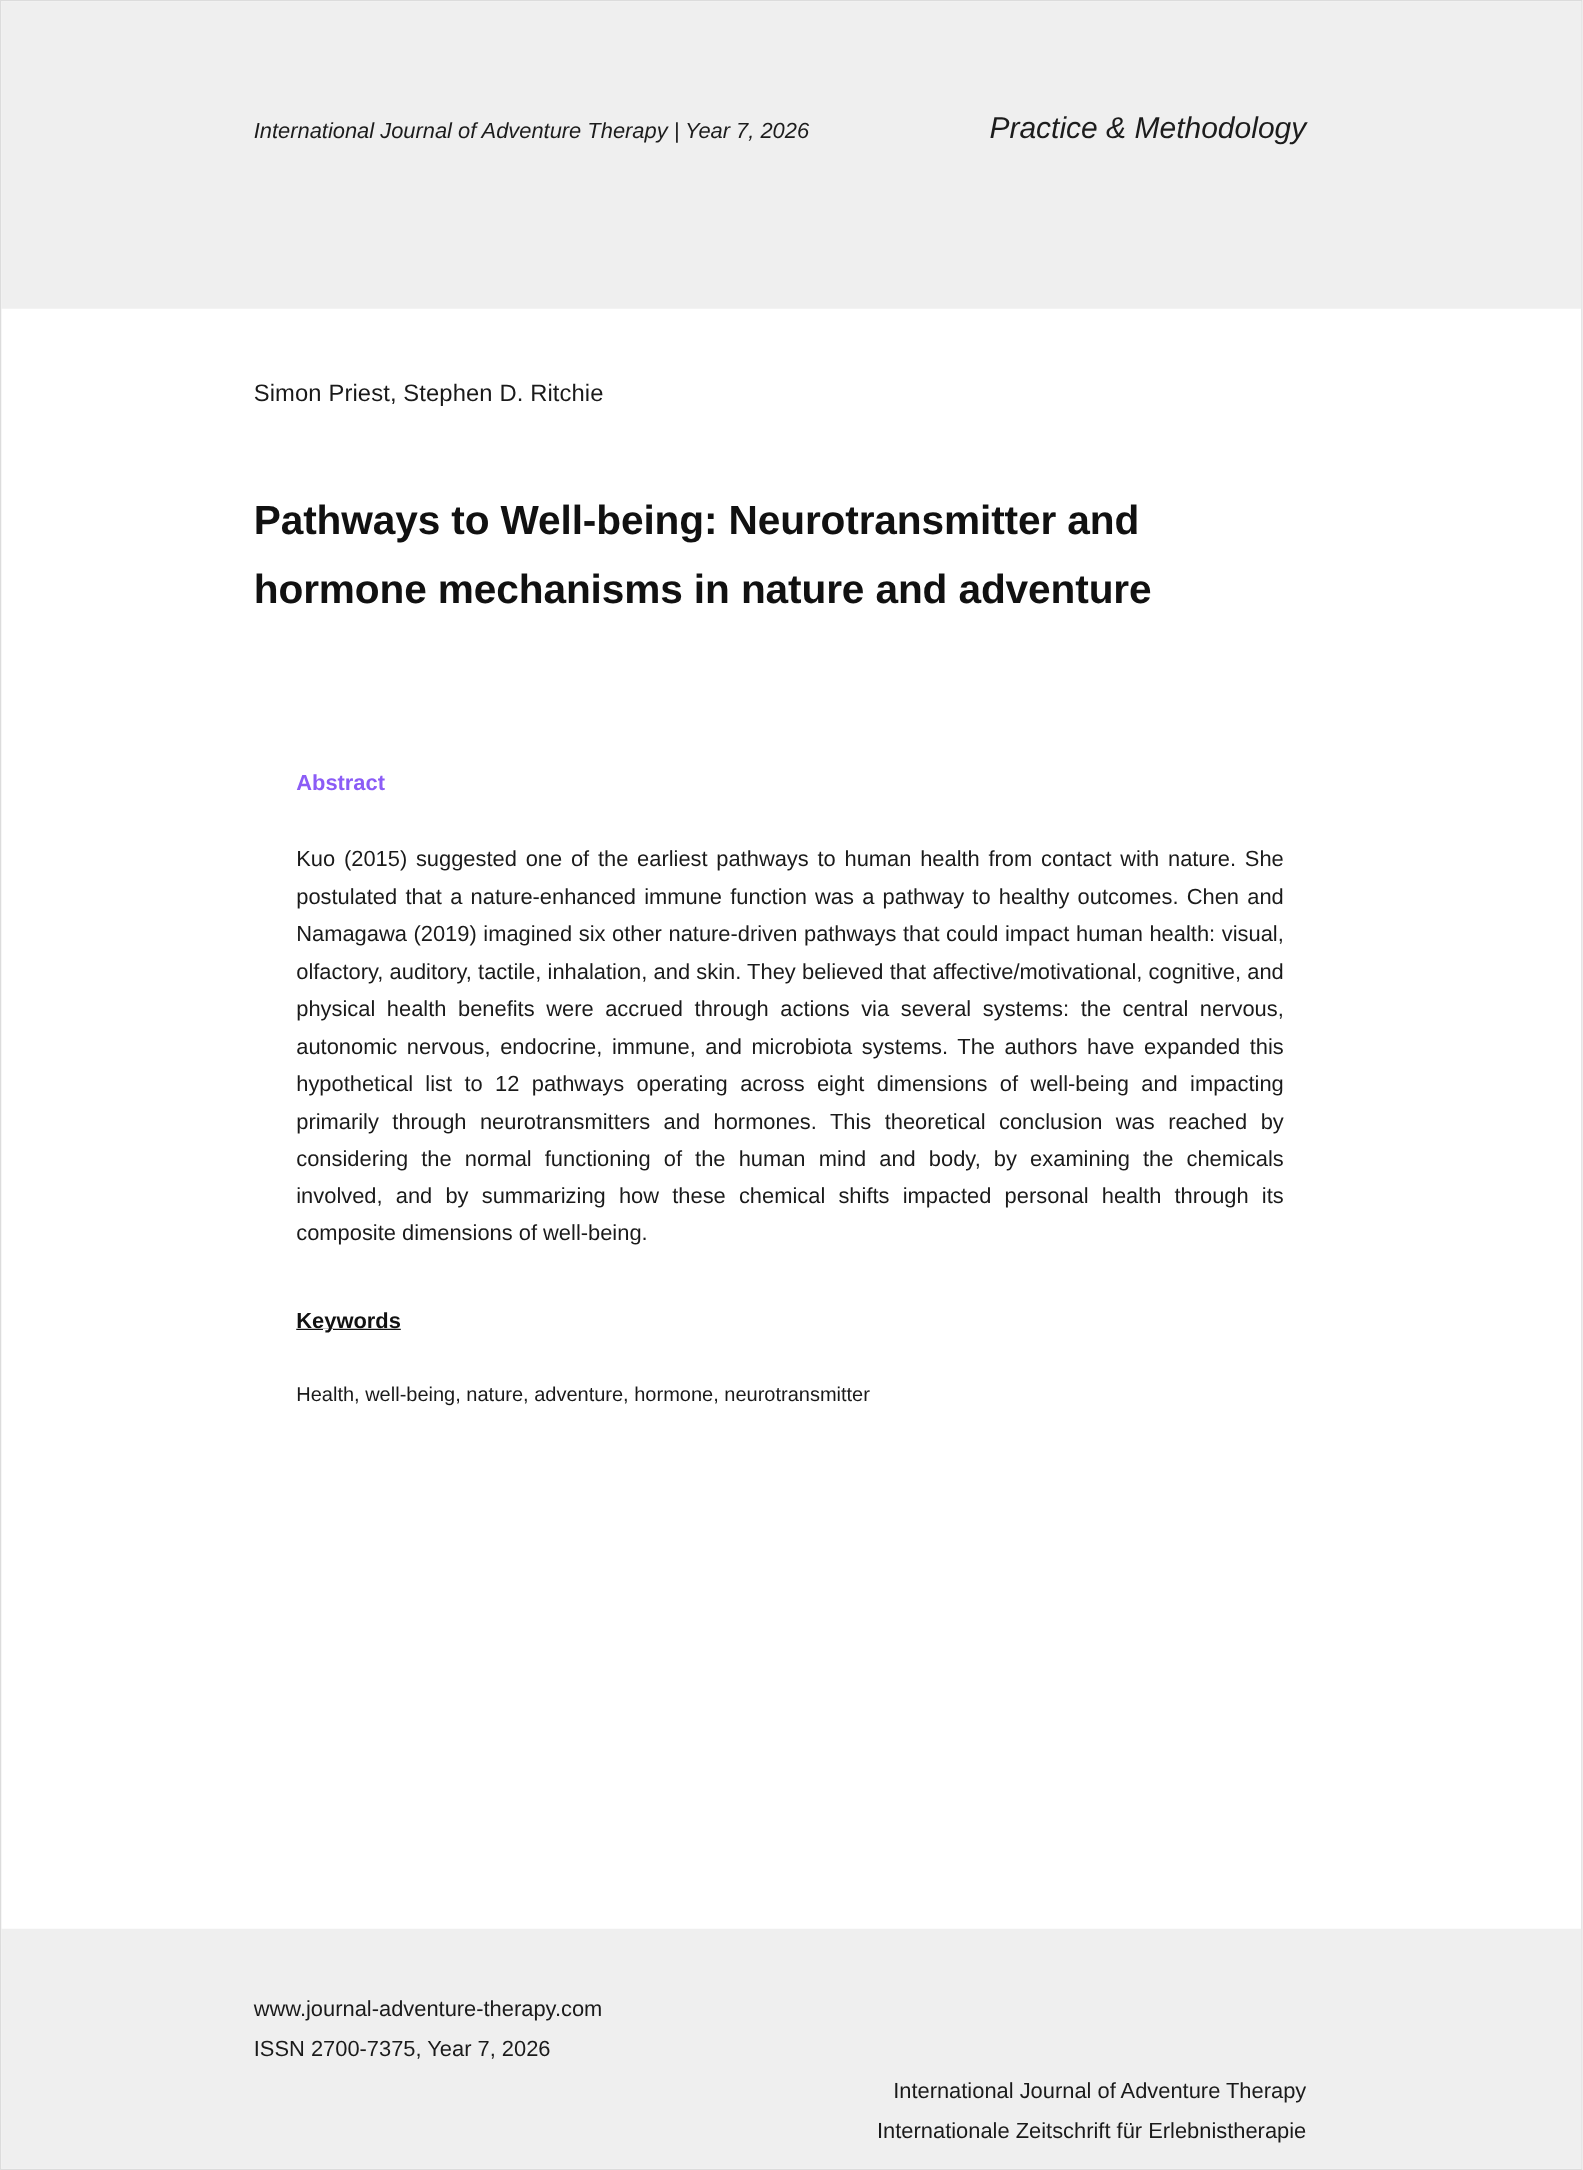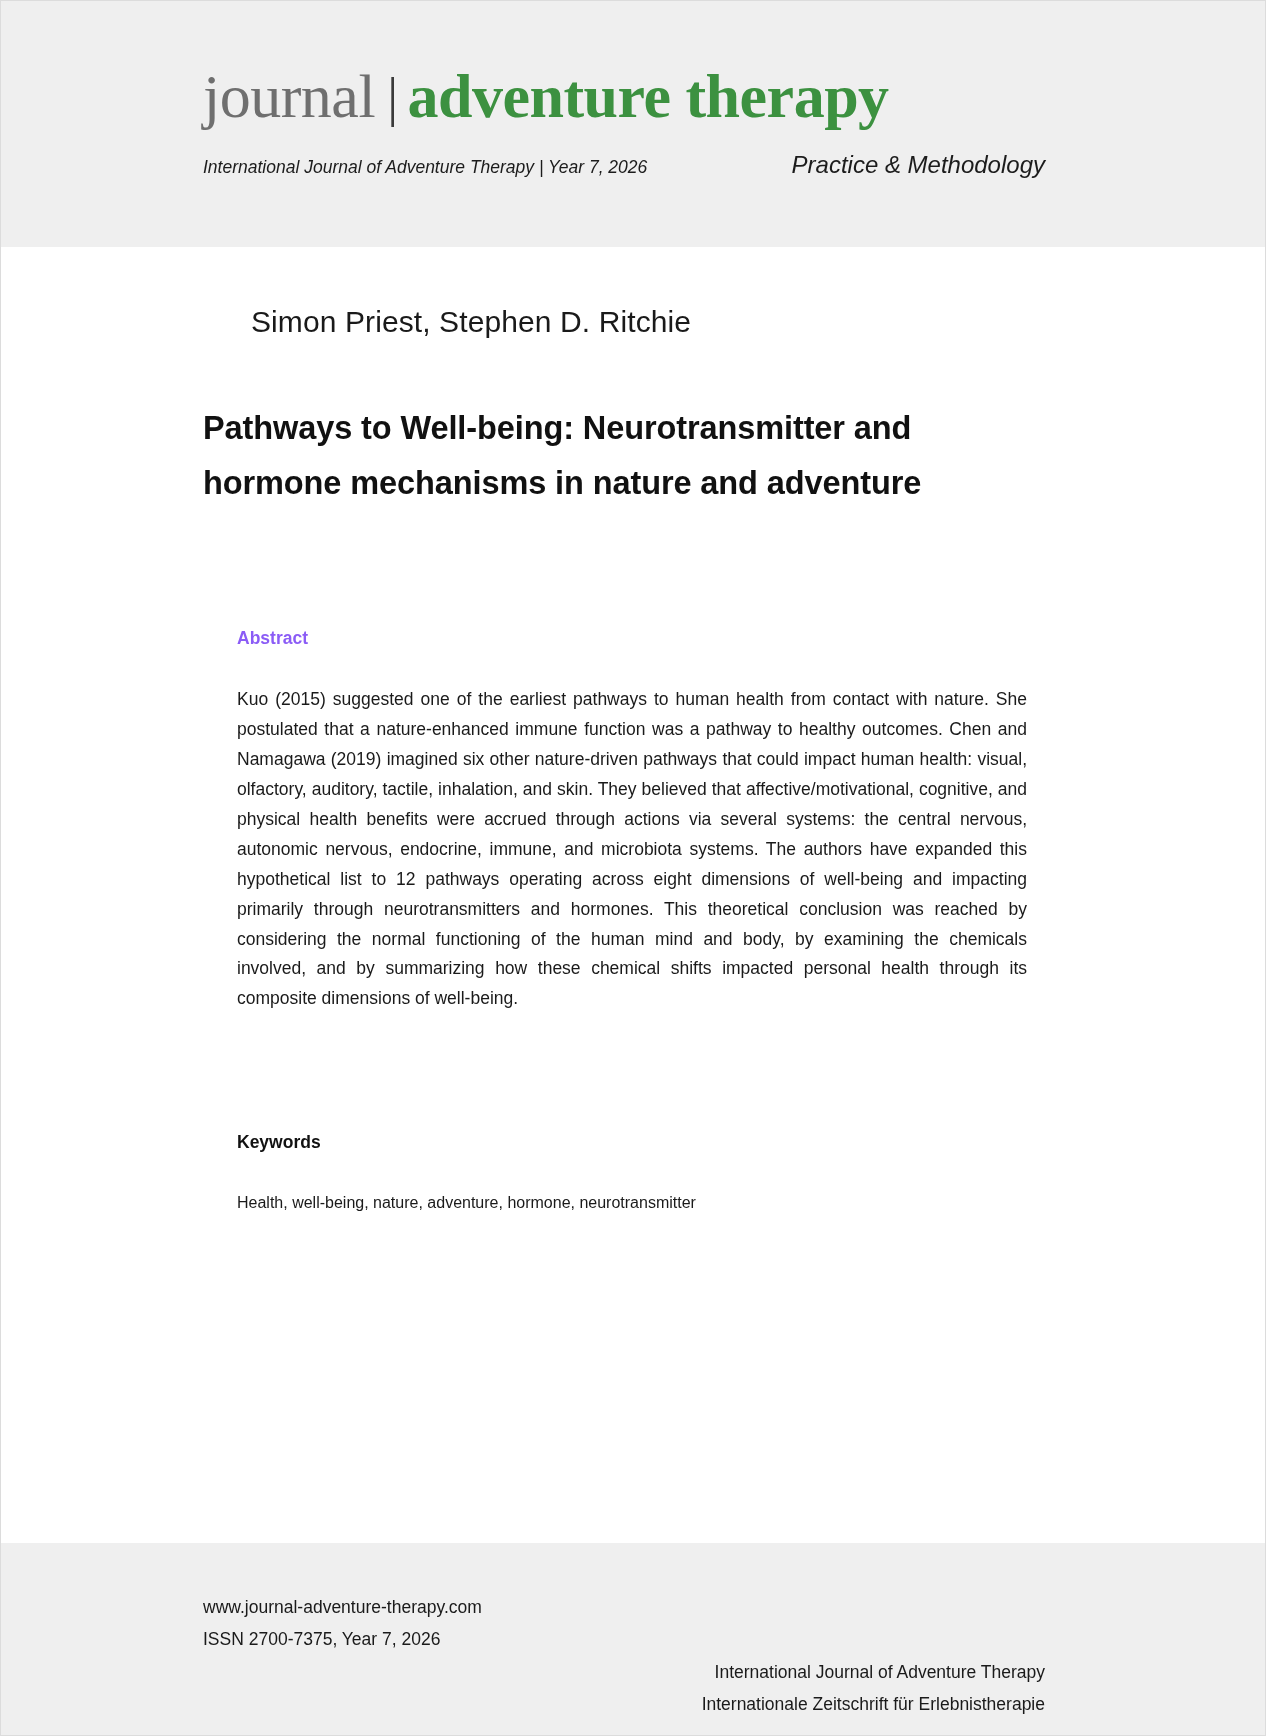--- a/index.html
+++ b/index.html
@@ -90,25 +90,24 @@
   .content {
     flex: 1 1 auto;
     position: relative;
   }
   .content-inner {
     width: 860px;
     margin: 0 auto;
     padding-top: 58px;
   }
   .authors {
-    font-size: 30px;
+    font-size: 19px;
     color: #1a1a1a;
     font-weight: 400;
     letter-spacing: 0.1px;
-    margin-left: 48px;
   }
   .title {
     margin-top: 62px;
     font-size: 32.5px;
     font-weight: 700;
     color: #111111;
     line-height: 1.68;
     letter-spacing: -0.1px;
     max-width: 800px;
   }
@@ -128,21 +127,22 @@
     font-size: 17.5px;
     line-height: 1.71;
     color: #1a1a1a;
     text-align: justify;
     text-justify: inter-word;
   }
   .keywords-head {
     font-size: 17.5px;
     font-weight: 700;
     color: #111111;
-    margin-top: 118px;
+    margin-top: 44px;
+    text-decoration: underline;
   }
   .keywords-body {
     margin-top: 36px;
     font-size: 16px;
     line-height: 1.7;
     color: #1a1a1a;
   }
 
   
   .footer {
@@ -170,25 +170,20 @@
   }
 </style>
 </head>
 <body>
 
 <div class="page">
 
   <header class="masthead">
     <div class="masthead-inner">
 
-      <div class="logo-line">
-        <span class="logo-journal">journal</span>
-        <span class="logo-bar">|</span>
-        <span class="logo-adventure">adventure therapy</span>
-      </div>
 
       <div class="masthead-sub">
         <div class="masthead-sub-left">International Journal of Adventure Therapy | Year 7, 2026</div>
         <div class="masthead-sub-right">Practice &amp; Methodology</div>
       </div>
 
     </div>
   </header>
 
   <main class="content">

